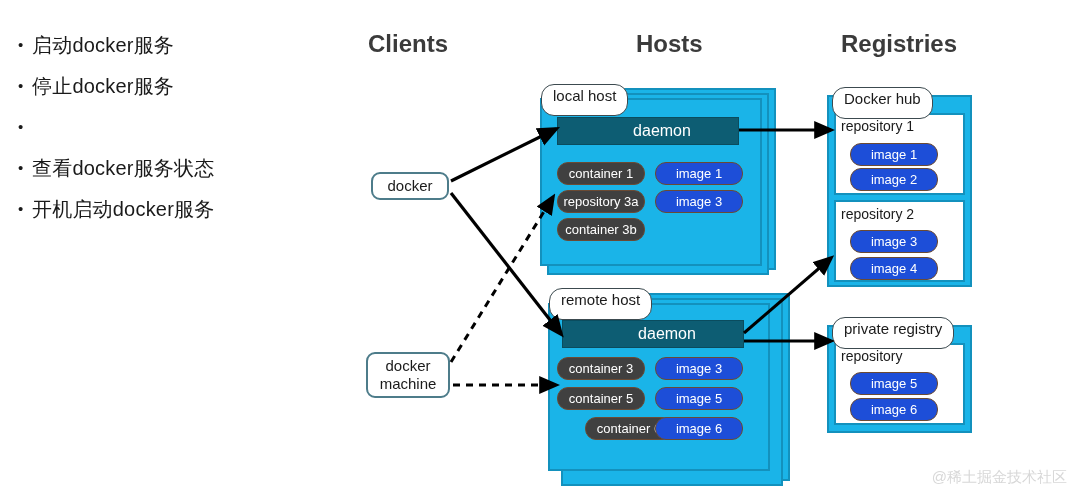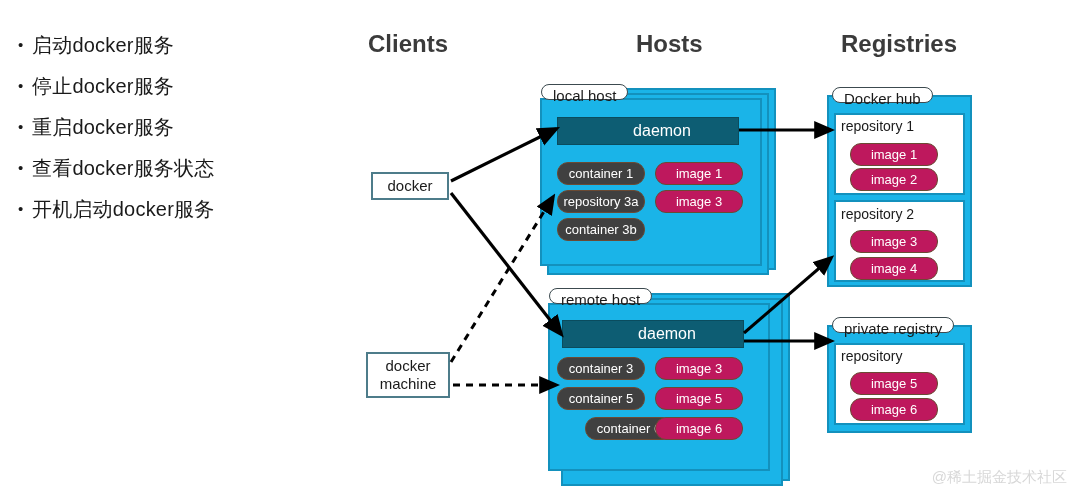--- a/index.html
+++ b/index.html
@@ -68,21 +68,21 @@
   .host-box {
     position: absolute;
     background: #1ab4e8;
     border: 2px solid #1391bd;
   }
   .tab-label {
     position: absolute;
     background: #ffffff;
     border: 1.6px solid #3c4a4f;
     border-radius: 13px;
-    height: 16px;
+    height: 32px;
     line-height: 22px;
     padding: 0 11px;
     font-size: 15px;
     color: #1a1a1a;
     white-space: nowrap;
     z-index: 14;
   }
   .daemon-bar {
     position: absolute;
     background: #0d5d73;
@@ -105,30 +105,30 @@
     color: #ffffff;
     font-size: 13px;
     z-index: 8;
     white-space: nowrap;
   }
   .pill.container {
     background: #404040;
     border: 1.4px solid #6b4a33;
   }
   .pill.image {
-    background: #be185d;
+    background: #1d4ed8;
     border: 1.4px solid #6b4a33;
   }
 
   
   .client-box {
     position: absolute;
     background: #ffffff;
     border: 2px solid #4d7c8a;
-    border-radius: 0;
+    border-radius: 9px;
     display: flex;
     flex-direction: column;
     align-items: center;
     justify-content: center;
     font-size: 15px;
     color: #1a1a1a;
     z-index: 12;
   }
   .client-box span { line-height: 18px; }
 
@@ -180,21 +180,20 @@
     <div class="bullet-row">
       <div class="bullet-dot">•</div>
       <div class="bullet-text">启动docker服务</div>
     </div>
     <div class="bullet-row">
       <div class="bullet-dot">•</div>
       <div class="bullet-text">停止docker服务</div>
     </div>
     <div class="bullet-row">
       <div class="bullet-dot">•</div>
-      <div class="bullet-text">重启docker服务</div>
     </div>
     <div class="bullet-row">
       <div class="bullet-dot">•</div>
       <div class="bullet-text">查看docker服务状态</div>
     </div>
     <div class="bullet-row">
       <div class="bullet-dot">•</div>
       <div class="bullet-text">开机启动docker服务</div>
     </div>
   </div>

